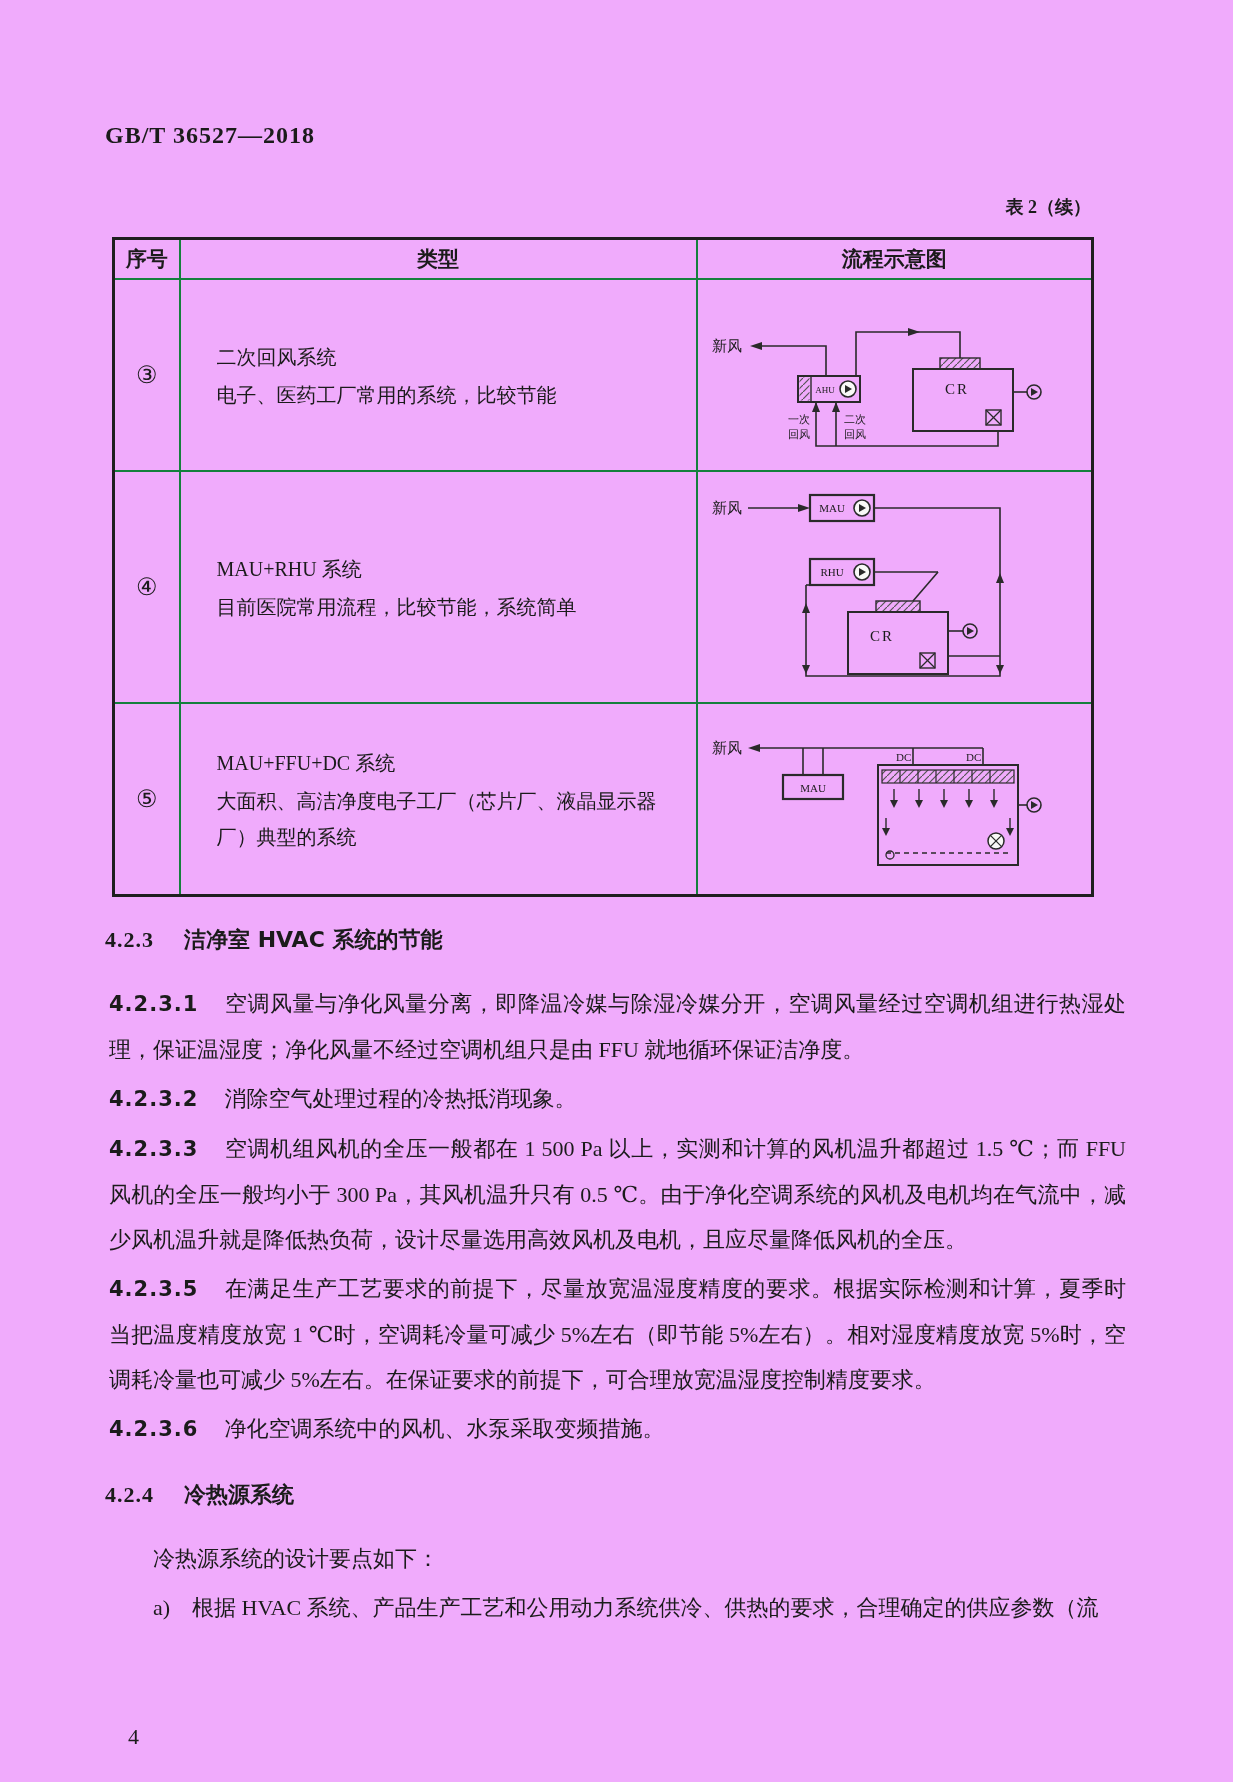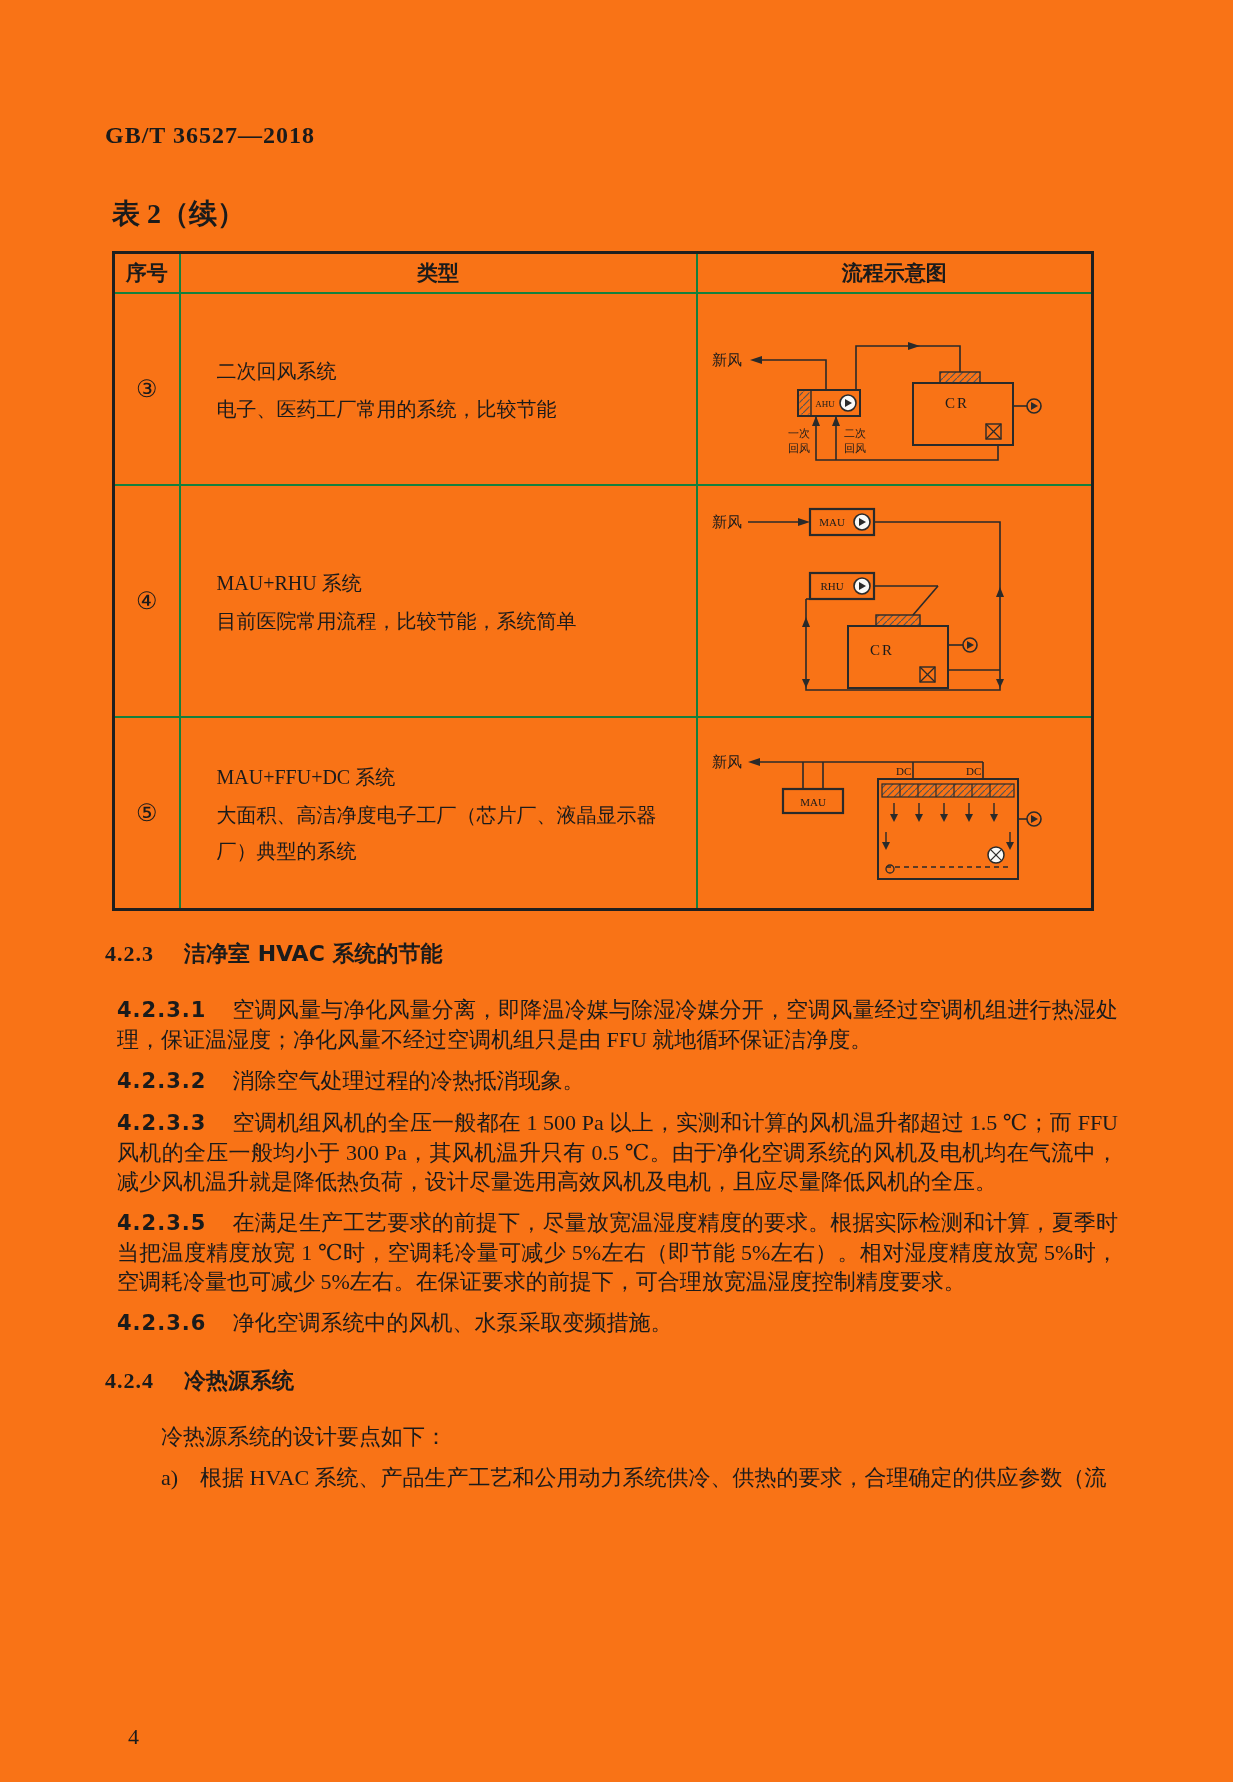--- a/index.html
+++ b/index.html
@@ -1,31 +1,31 @@
 <!DOCTYPE html>
 <html><head>
 <meta charset="utf-8">
 <style>
   html,body{margin:0;padding:0;background:#d9d9d9;}
   .page{
     position:relative;
     width:1233px;height:1782px;
-    background:#f97316;
+    background:#f0abfc;
     font-family:"Liberation Serif","DejaVu Serif",serif;
     color:#1b1b1b;
     box-sizing:border-box;
     padding:122px 103px 0 105px;
     overflow:hidden;
   }
   .doc-header{
     font-weight:bold;font-size:24px;letter-spacing:1px;
   }
   .table-title{
     width:979px;margin:46px 0 18px 7px;
-    text-align:left;font-weight:bold;font-size:28px;
+    text-align:right;font-weight:bold;font-size:18px;
   }
   table.sys-table{
     border-collapse:collapse;
     table-layout:fixed;
     width:979px;margin-left:7px;
     border:3px solid #1f1f1f;
   }
   .sys-table col.c1{width:66px;}
   .sys-table col.c2{width:517px;}
   .sys-table col.c3{width:396px;}
@@ -47,21 +47,21 @@
   td.diag svg{vertical-align:middle;}
 
   .body-text{margin-top:28px;}
   .sec-heading{
     font-family:"DejaVu Sans","Liberation Sans",sans-serif;
     font-weight:bold;font-size:22px;
     margin:28px 0 26px 0;
   }
   .sec-heading .num{margin-right:30px;letter-spacing:1px;font-family:Liberation Serif, serif;}
   .para{
-    font-size:22px;line-height:29px;margin:12px;
+    font-size:22px;line-height:45px;margin:4px;
     text-align:justify;
   }
   .para .pnum{
     font-family:"DejaVu Sans","Liberation Sans",sans-serif;
     font-weight:bold;font-size:21px;margin-right:26px;letter-spacing:1px;
   }
   .intro{text-indent:44px;}
   .list-item{padding-left:44px;}
   .list-item .marker{margin-right:22px;}
   .page-num{

